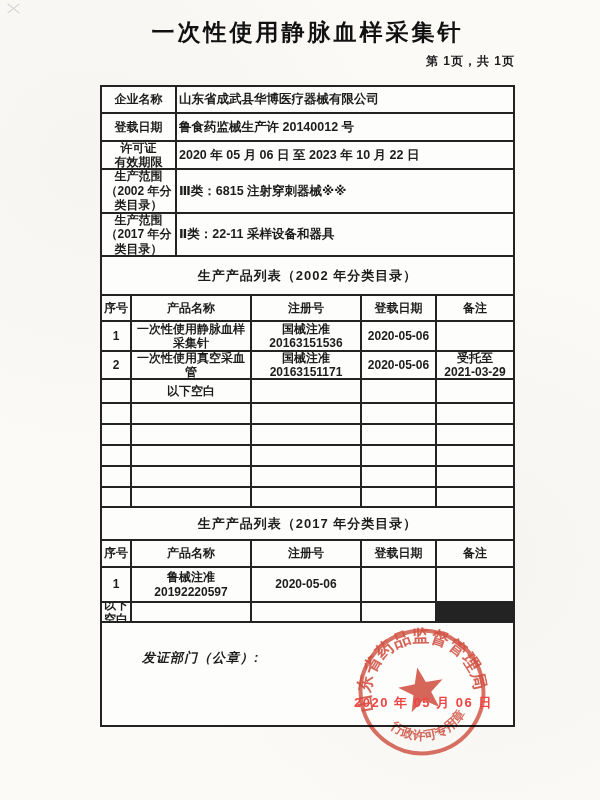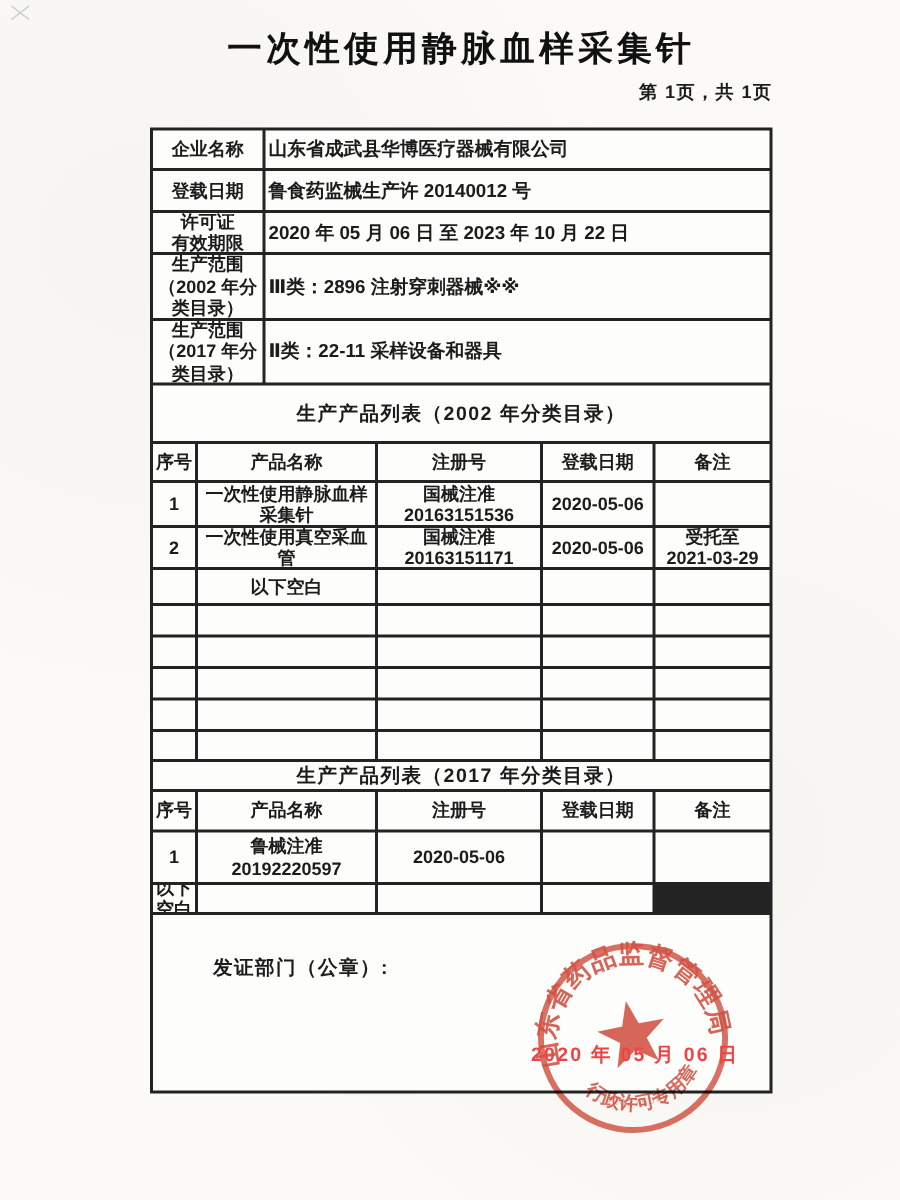--- a/index.html
+++ b/index.html
@@ -33,25 +33,25 @@
   .form { position:absolute; left:100px; top:85px; width:415px;
     background:#232323; padding:2px; display:flex; flex-direction:column; row-gap:2px; z-index:1; }
   .grid { display:grid; column-gap:2px; row-gap:2px; background:#232323; }
   .grid > div { background:#fdfdfb; display:flex; align-items:center; justify-content:center;
     font-size:12px; font-weight:700; line-height:1.2; text-align:center; overflow:hidden; }
   .info  { grid-template-columns:73px 1fr; grid-template-rows:25px 26px 26px 42px 41px; }
   .info .val { justify-content:flex-start; text-align:center; padding-left:2px; font-size:12.5px; }
   .pre { white-space:pre-line; }
   .sec-title { background:#fdfdfb; height:37px; display:flex; align-items:center; justify-content:center;
     font-size:13px; font-weight:700; letter-spacing:1px; }
-  .sec-title.b { height:18px; }
+  .sec-title.b { height:31px; }
   .ptable { grid-template-columns:28px 118px 108px 73px 1fr; }
   .t2002 { grid-template-rows:24px 28px 26px 22px 19px 19px 19px 19px 18px; }
   .t2017 { grid-template-rows:25px 33px 18px; }
-  .footer-box { background:#fdfdfb; height:117px; position:relative; }
+  .footer-box { background:#fdfdfb; height:102px; position:relative;font-style:italic; }
   .issuer { position:absolute; left:40px; top:26px; font-size:13px; font-weight:700; letter-spacing:1px; }
 
   .seal {
     position:absolute; left:356px; top:626px; width:132px; height:132px;
     transform:rotate(-11deg); mix-blend-mode:multiply; opacity:.93; z-index:2;
   }
   .seal-date {
     position:absolute; left:354px; top:694px; z-index:3;
     font-size:13px; font-weight:700; letter-spacing:1.5px; color:#ef4444;
   }
@@ -70,21 +70,21 @@
     <div class="pre">企业名称</div>
     <div class="val">山东省成武县华博医疗器械有限公司</div>
     <div class="pre">登载日期</div>
     <div class="val">鲁食药监械生产许 20140012 号</div>
     <div class="pre">许可证
 有效期限</div>
     <div class="val">2020 年 05 月 06 日  至 2023 年 10 月 22 日</div>
     <div class="pre">生产范围
 （2002 年分
 类目录）</div>
-    <div class="val">Ⅲ类：2896 注射穿刺器械※※</div>
+    <div class="val">Ⅲ类：6815 注射穿刺器械※※</div>
     <div class="pre">生产范围
 （2017 年分
 类目录）</div>
     <div class="val">Ⅱ类：22-11 采样设备和器具</div>
   </div>
 
   <div class="sec-title">生产产品列表（2002 年分类目录）</div>
 
   <div class="grid ptable t2002">
     <div>序号</div>

